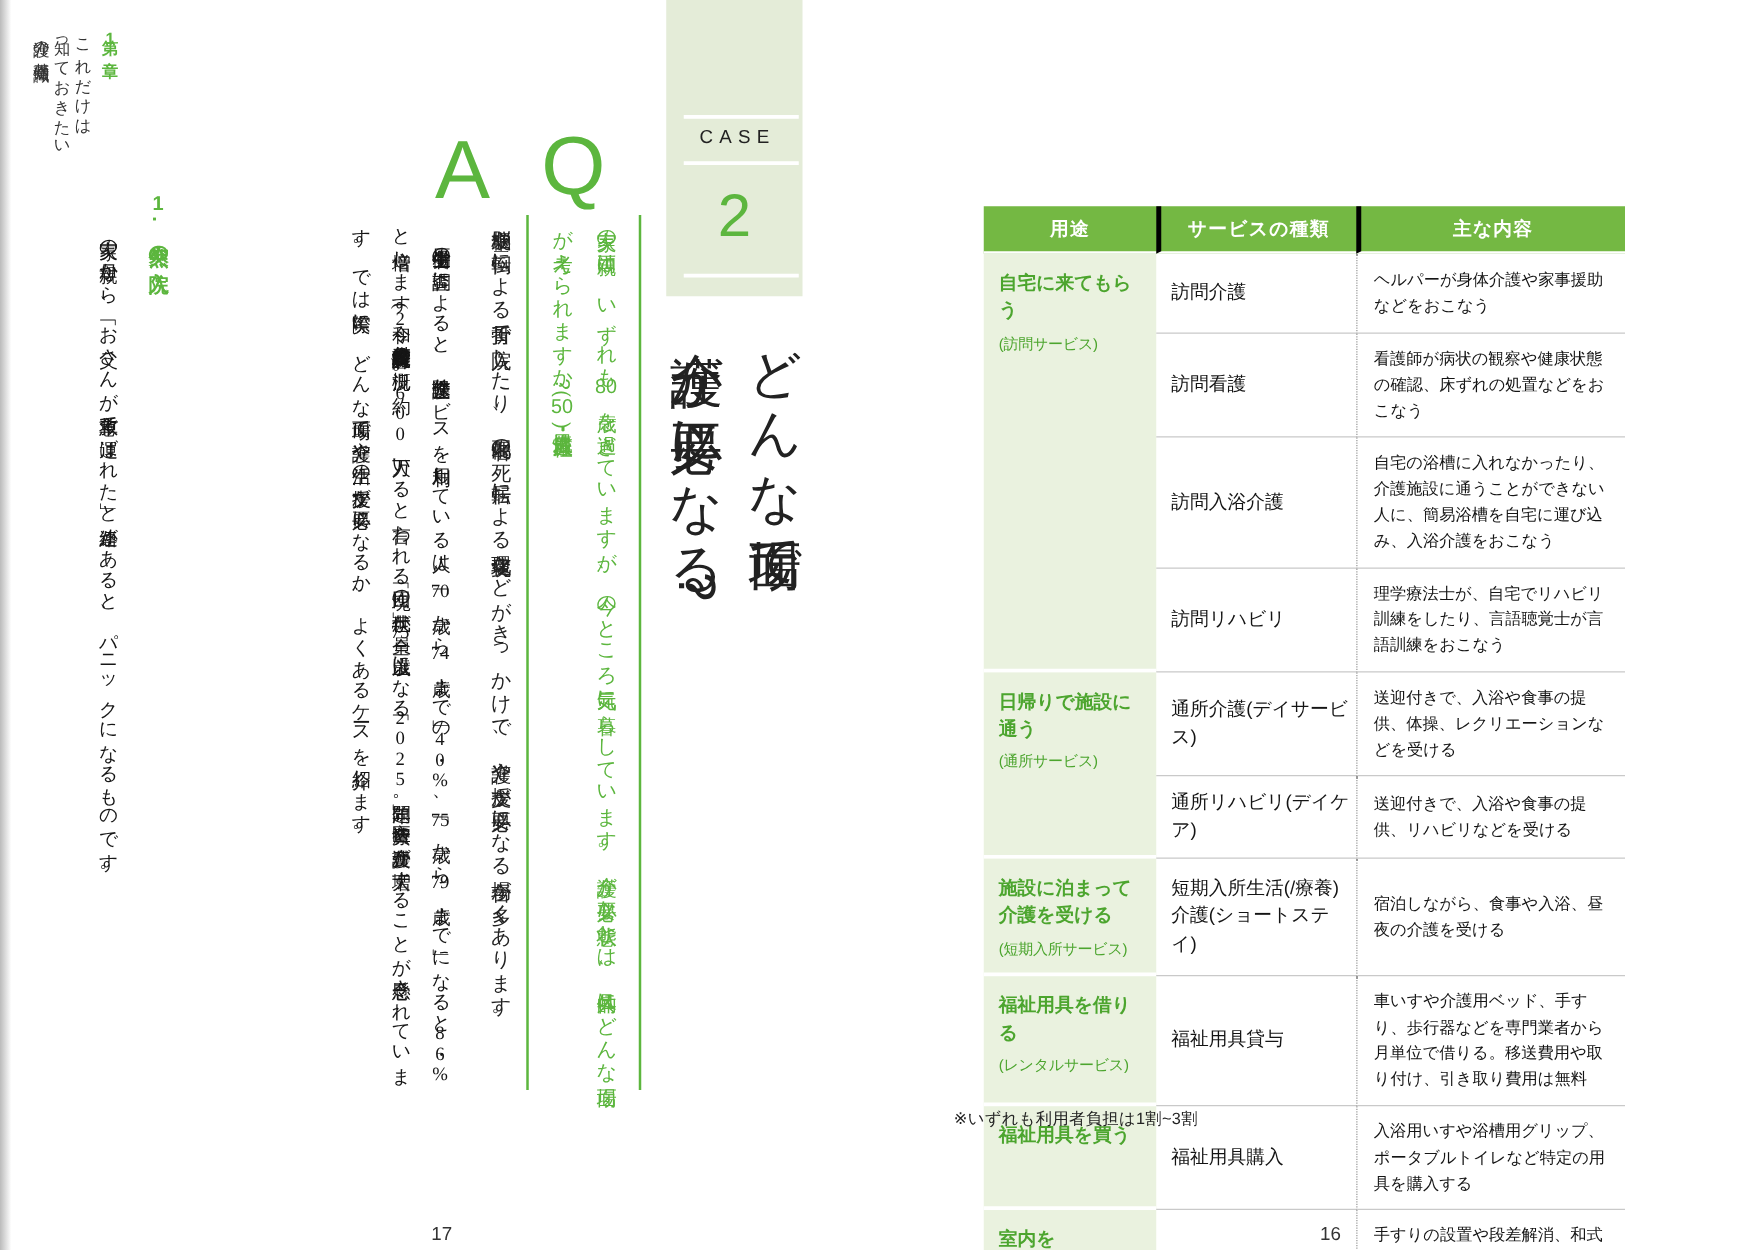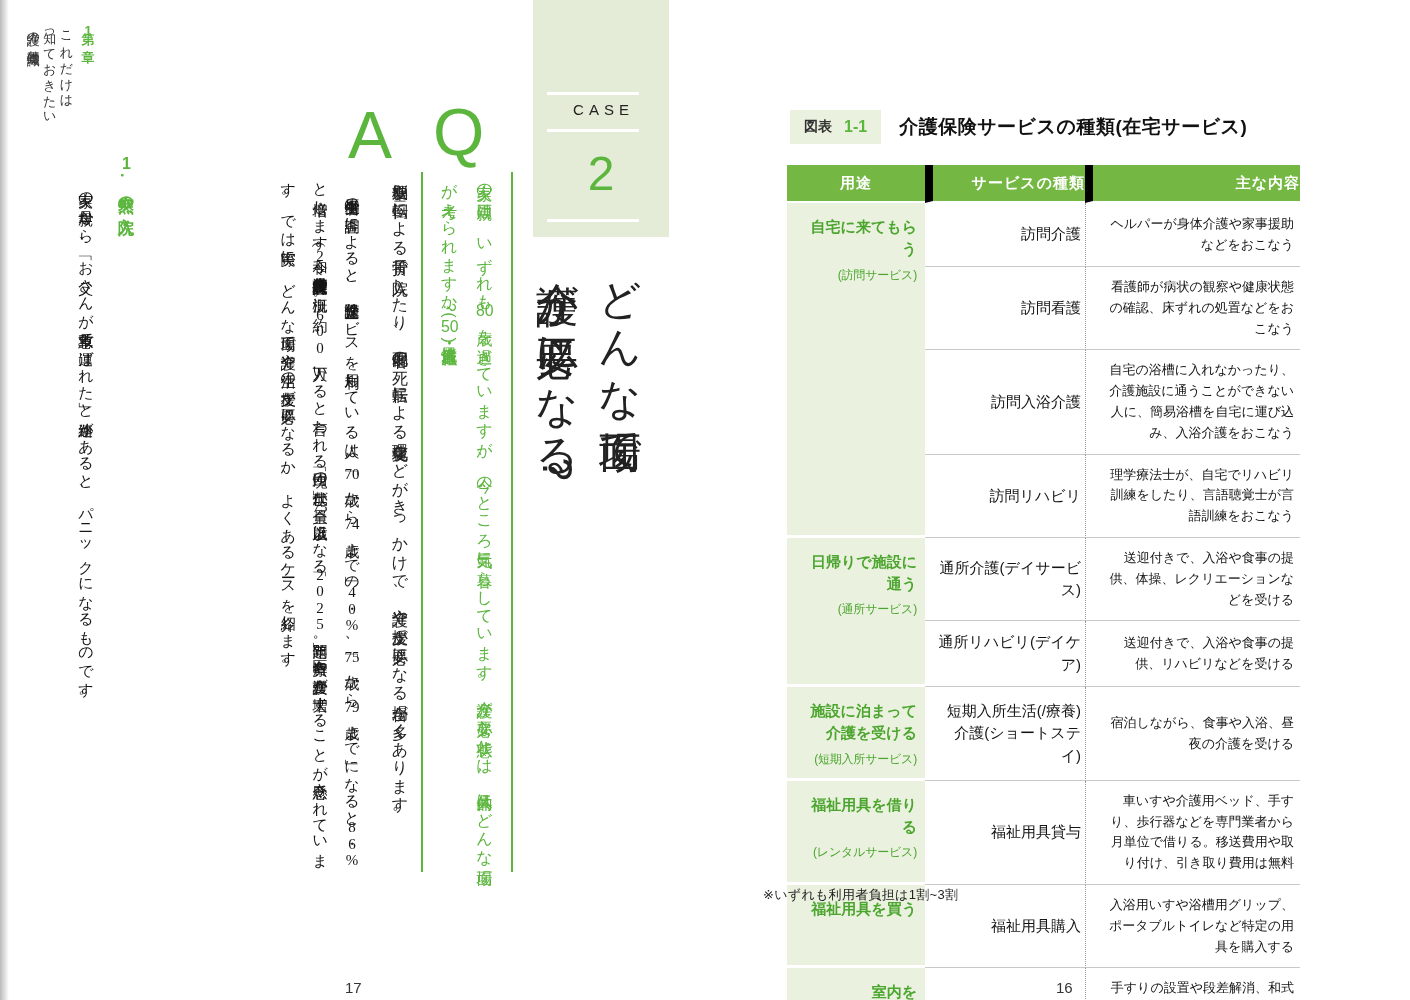--- a/index.html
+++ b/index.html
@@ -21,21 +21,21 @@
   .v{writing-mode:vertical-rl;text-orientation:mixed;}
   .tcy{text-combine-upright:all;}
   .up{text-orientation:upright;}
 
   
   .chapter{position:absolute;left:24px;top:22px;height:120px;font-size:13px;
     line-height:1.28;letter-spacing:1px;color:#333;}
   .chapter .ch-label{color:var(--accent);font-weight:bold;margin-block-end:5px;}
 
   
-  .case-banner{position:absolute;left:533px;top:0;width:136px;height:237px;background:var(--banner-bg);}
+  .case-banner{position:absolute;left:533px;top:0;width:109px;height:237px;background:var(--banner-bg);}
   .case-banner .bar{position:absolute;left:14px;width:92px;height:3px;background:#fff;}
   .bar1{top:92px;} .bar2{top:129px;} .bar3{top:219px;}
   .case-word{position:absolute;left:0;top:101px;width:100%;text-align:center;
     font-size:15px;letter-spacing:5px;color:#222;text-indent:5px;}
   .case-num{position:absolute;left:0;top:136px;width:100%;text-align:center;
     font-size:48px;color:var(--accent);line-height:1.6;}
 
   
   .page-title{position:absolute;right:758px;top:250px;height:430px;
     font-size:42px;line-height:1.5;letter-spacing:2px;white-space:pre-line;color:#222;font-weight:500;}
@@ -76,22 +76,22 @@
   .fig-tag{font-size:14px;font-weight:bold;color:#333;}
   .fig-num{font-size:16px;font-weight:bold;color:var(--accent);}
   .fig-title{font-size:19px;font-weight:bold;color:#111;margin-left:18px;letter-spacing:.5px;}
 
   
   .tbl-wrap{position:absolute;left:787px;top:165px;width:513px;}
   table.svc{width:100%;border-collapse:separate;border-spacing:0;table-layout:fixed;}
   .svc col.c1{width:138px;} .svc col.c2{width:160px;} .svc col.c3{width:215px;}
   .svc th{background:var(--header-bg);color:#fff;font-size:15px;font-weight:bold;
     height:38px;text-align:center;letter-spacing:1px;border-bottom:2px solid #fff;margin-left:32px;}
-  .svc th + th{border-left:8px solid #000000;text-align:right;}
-  .svc td{vertical-align:middle;text-align:right;}
+  .svc th + th{border-left:4px solid #000000;}
+  .svc td{vertical-align:middle;}
   .svc td.use{background:var(--light-green);vertical-align:top;
     padding:13px 8px 10px 12px;border-bottom:3px solid #fff;}
   .use-main{color:#4ca52e;font-weight:bold;font-size:15px;line-height:1.45;white-space:pre-line;}
   .use-sub{color:#4ca52e;font-size:12px;margin-top:7px;letter-spacing:-.2px;}
   .svc td.service{font-size:15px;font-weight:500;color:#141414;height:64px;
     padding:10px 4px 10px 12px;border-bottom:1px solid var(--rule);white-space:pre-line;line-height:1.5;margin-left:48px;}
   .svc td.desc{font-size:13px;color:#141414;line-height:1.6;height:64px;
     padding:10px 6px 10px 13px;border-bottom:1px solid var(--rule);
     border-left:1px dotted #9a9a9a;}
   .tbl-note{position:absolute;left:763px;top:886px;font-size:13px;color:#222;letter-spacing:.3px;}
@@ -130,27 +130,20 @@
     <p class="a-body">厚生労働省の調査によると、介護保険サービスを利用している人は、「<span class="tcy">70</span>歳から<span class="tcy">74</span>歳まで」の<span class="up">4</span>・<span class="up">0</span><span class="up">%</span>、「<span class="tcy">75</span>歳から<span class="tcy">79</span>歳まで」になると<span class="up">8</span>・<span class="up">6</span><span class="up">%</span>と倍増します(令和<span class="up">2</span>年度介護給付費等実態統計の概況)。約<span class="up">6</span><span class="up">0</span><span class="up">0</span>万人いると言われる「団塊の世代」が全員<span class="tcy">75</span>歳以上になる「<span class="up">2</span><span class="up">0</span><span class="up">2</span><span class="up">5</span>年問題」。医療費や介護費が増大することが懸念されています。では実際に、どんな場面で介護や生活の支援が必要になるか、よくあるケースを紹介します。</p>
   </div>
 
   <div class="section-block v">
     <h3 class="section-heading"><span class="up">1</span>. 突然の入院</h3>
     <p class="section-body">実家の母親から、「お父さんが救急車で運ばれた」と連絡があると、パニックになるものです。</p>
   </div>
 
   <div class="pagenum pagenum-left">17</div>
 
-  <div class="fig-header">
-    <span class="fig-badge">
-      <span class="fig-tag">図表</span>
-      <span class="fig-num">1-1</span>
-    </span>
-    <span class="fig-title">介護保険サービスの種類(在宅サービス)</span>
-  </div>
 
   <div class="tbl-wrap">
     <table class="svc">
       <colgroup>
           <col class="c1">
           <col class="c2">
           <col class="c3">
         </colgroup>
       <thead>
         <tr>

